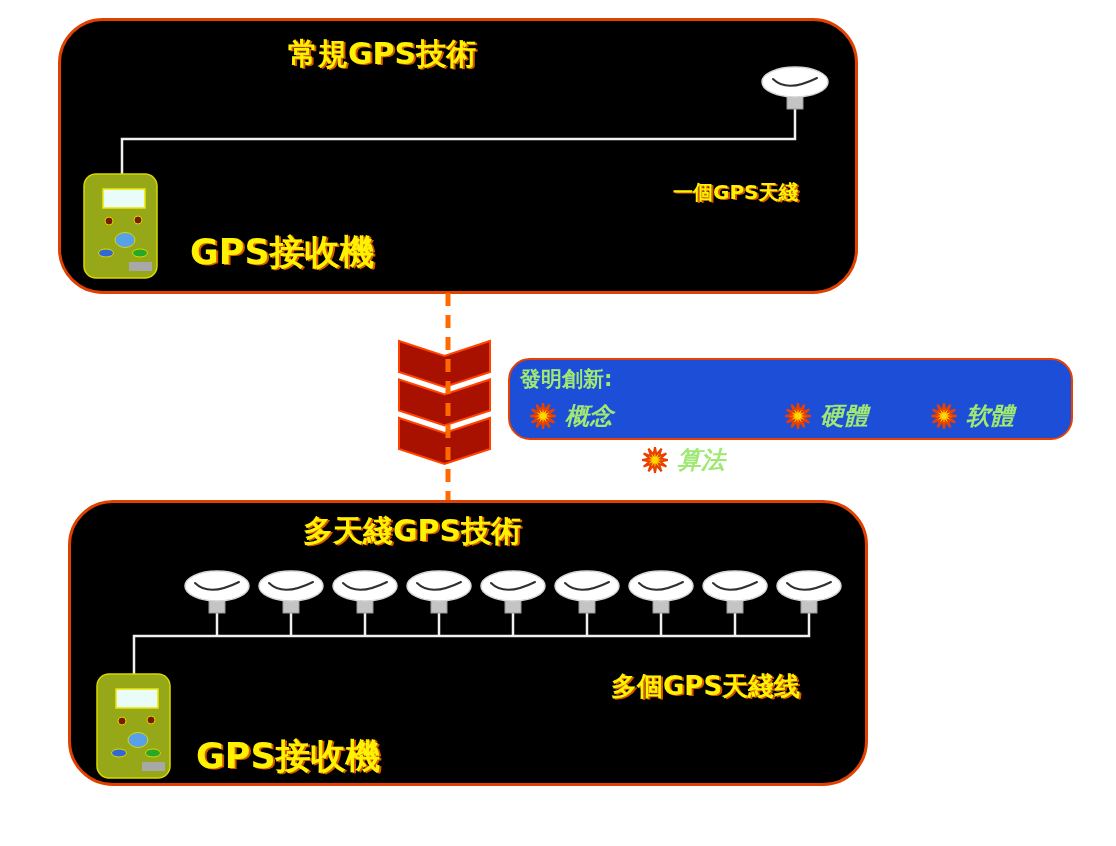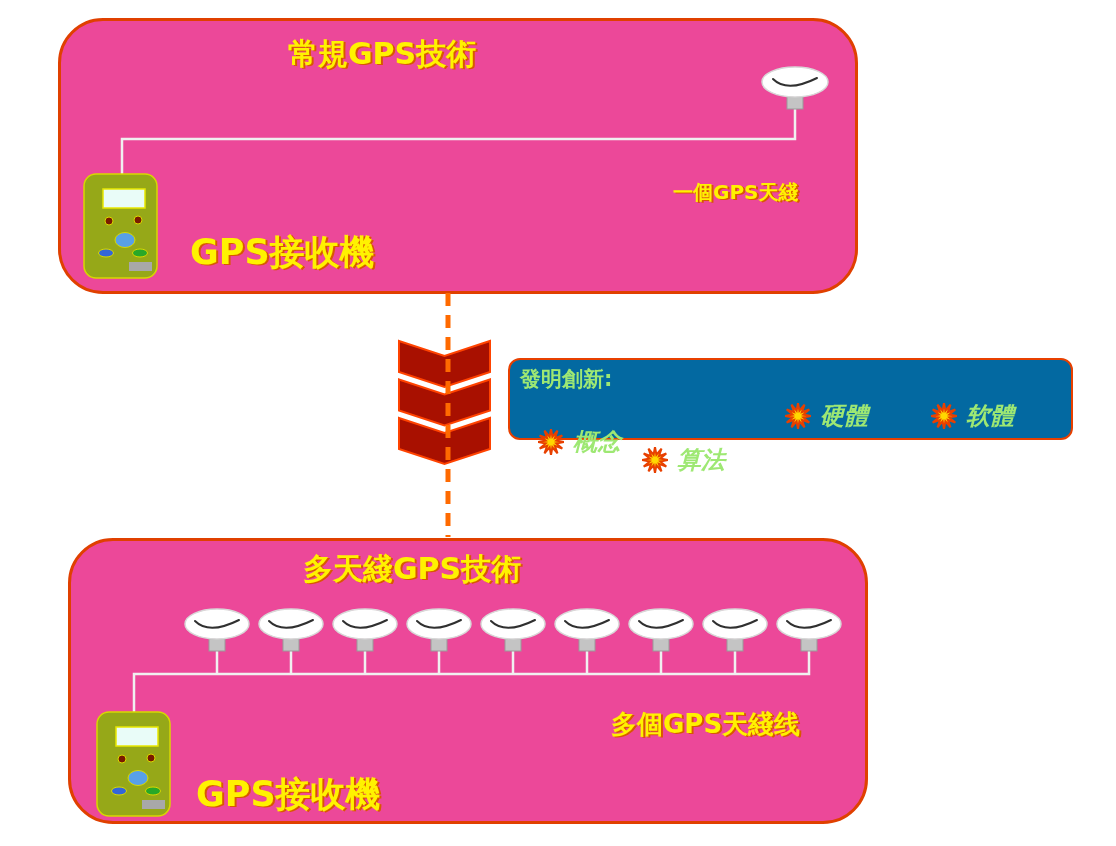--- a/index.html
+++ b/index.html
@@ -4,49 +4,49 @@
 <style>
   * { margin:0; padding:0; box-sizing:border-box; }
   body {
     font-family: "DejaVu Sans", "Liberation Sans", sans-serif;
     background:#ffffff;
   }
   .canvas {
     position:relative; width:1116px; height:846px; background:#ffffff; overflow:hidden;
   }
   .gps-box {
-    position:absolute; background:#ec4899; border:3px solid #E04000; border-radius:45px;
+    position:absolute; background:#000000; border:3px solid #E04000; border-radius:45px;
   }
   .box-top { left:58px; top:18px; width:800px; height:276px; }
-  .box-bottom { left:68px; top:538px; width:800px; height:286px; }
+  .box-bottom { left:68px; top:500px; width:800px; height:286px; }
   .wiring { position:absolute; left:0; top:0; }
   .ylabel {
     position:absolute; color:#FFF200; font-weight:bold;
     text-shadow:2px 1px 0 #D85800; white-space:nowrap;
   }
   .box-title { font-size:30px; }
   .receiver-label { font-size:35px; }
   .antenna-label-sm { font-size:20px; }
   .antenna-label-lg { font-size:26px; }
   .connector-svg { position:absolute; left:395px; top:292px; width:112px; height:246px; }
   .innovation {
     position:absolute; left:508px; top:358px; width:565px; height:82px;
-    background:#0369a1; border:2px solid #E84000; border-radius:12px;
+    background:#1d4ed8; border:2px solid #E84000; border-radius:22px;
   }
   .innovation-title {
     position:absolute; left:10px; top:5px; font-size:21px; font-weight:bold;
     color:#9EE873; white-space:nowrap;
   }
   .innovation-item {
     position:absolute; top:40px; display:flex; align-items:center; gap:9px;
   }
   .innovation-item .item-label {
     color:#9EE873; font-size:24px; font-weight:bold; font-style:italic; white-space:nowrap;
   }
-  .it-0 { left:28px;margin-top:26px; } .it-1 { left:132px;margin-top:44px; } .it-2 { left:275px; } .it-3 { left:421px; }
+  .it-0 { left:20px; } .it-1 { left:132px;margin-top:44px; } .it-2 { left:275px; } .it-3 { left:421px; }
 </style>
 </head>
 <body>
 
 <div class="canvas">
 
   <section class="gps-box box-top">
     <svg class="wiring" width="794" height="270" viewBox="0 0 794 270">
 
       <g stroke="#F0F0F0" stroke-width="2.5" fill="none">

